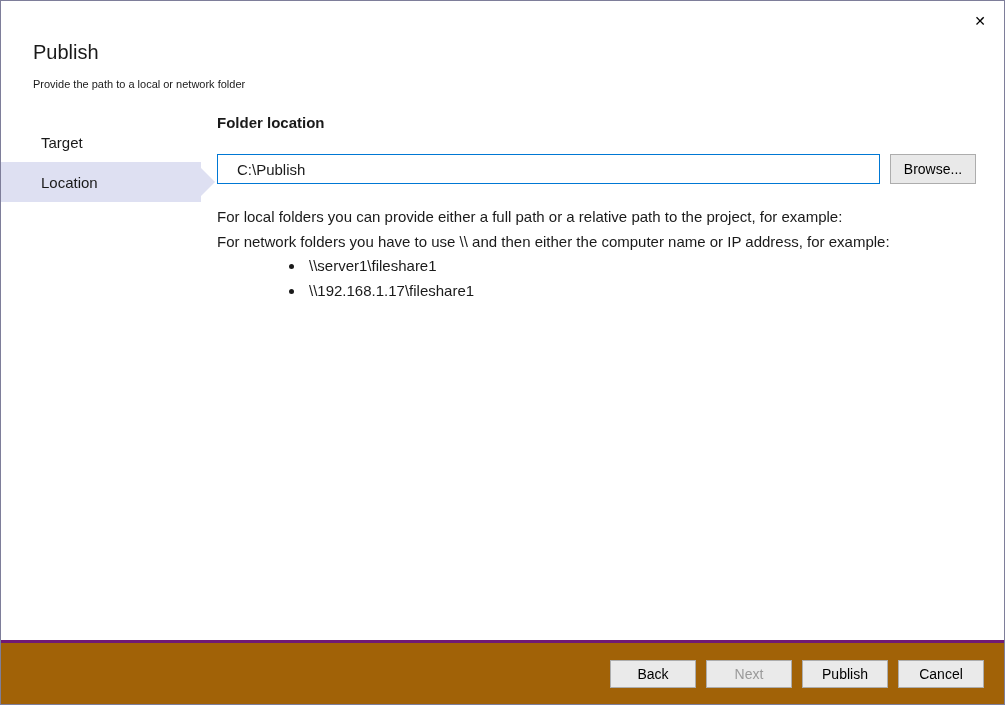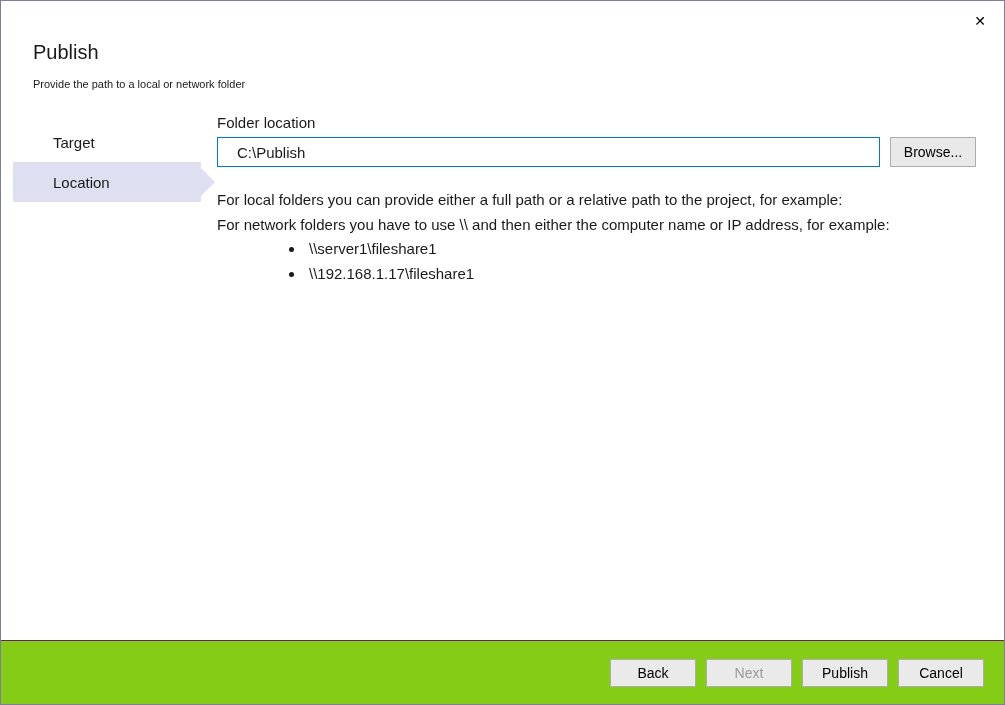--- a/index.html
+++ b/index.html
@@ -45,21 +45,20 @@
     font-weight: 400;
     color: #1a1a1a;
   }
   .body {
     flex: 1;
     display: flex;
   }
   .sidebar {
     width: 200px;
     padding-top: 14px;
-    padding-left: 12px;
   }
   .side-item {
     height: 40px;
     display: flex;
     align-items: center;
     padding-left: 40px;
     font-size: 15px;
     color: #1a1a1a;
     cursor: pointer;
     position: relative;
@@ -77,21 +76,22 @@
     border-top: 14px solid transparent;
     border-bottom: 14px solid transparent;
     border-left: 14px solid #dee0f2;
   }
   .main {
     flex: 1;
     padding: 6px 28px 0 16px;
   }
   .field-label {
     font-size: 15px;
-    margin-bottom: 6px;
+    margin-bottom: 23px;
+    font-weight: bold;
   }
   .field-row {
     display: flex;
     gap: 10px;
     align-items: stretch;
     margin-bottom: 22px;
   }
   .folder-input {
     flex: 1;
     height: 30px;
@@ -123,22 +123,22 @@
     padding-left: 88px;
     list-style: disc;
   }
   .help-text li {
     padding-left: 4px;
     margin-bottom: 2px;
   }
   .italic { font-style: italic; }
   .footer {
     height: 64px;
-    border-top: 1px solid #701a75;
-    background: #84cc16;
+    border-top: 3px solid #701a75;
+    background: #a16207;
     display: flex;
     justify-content: flex-end;
     align-items: center;
     padding: 0 20px;
     gap: 10px;
   }
   .footer button {
     width: 86px;
     height: 28px;
     border: 1px solid #adadad;

